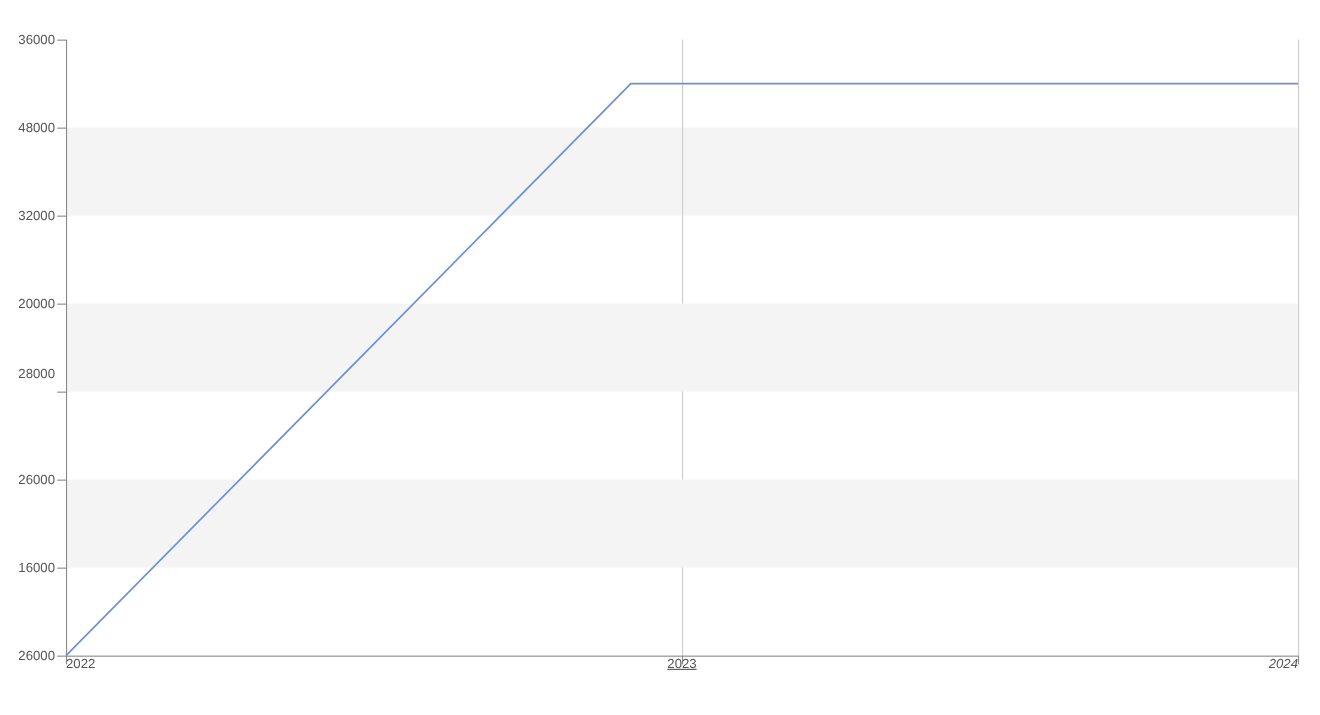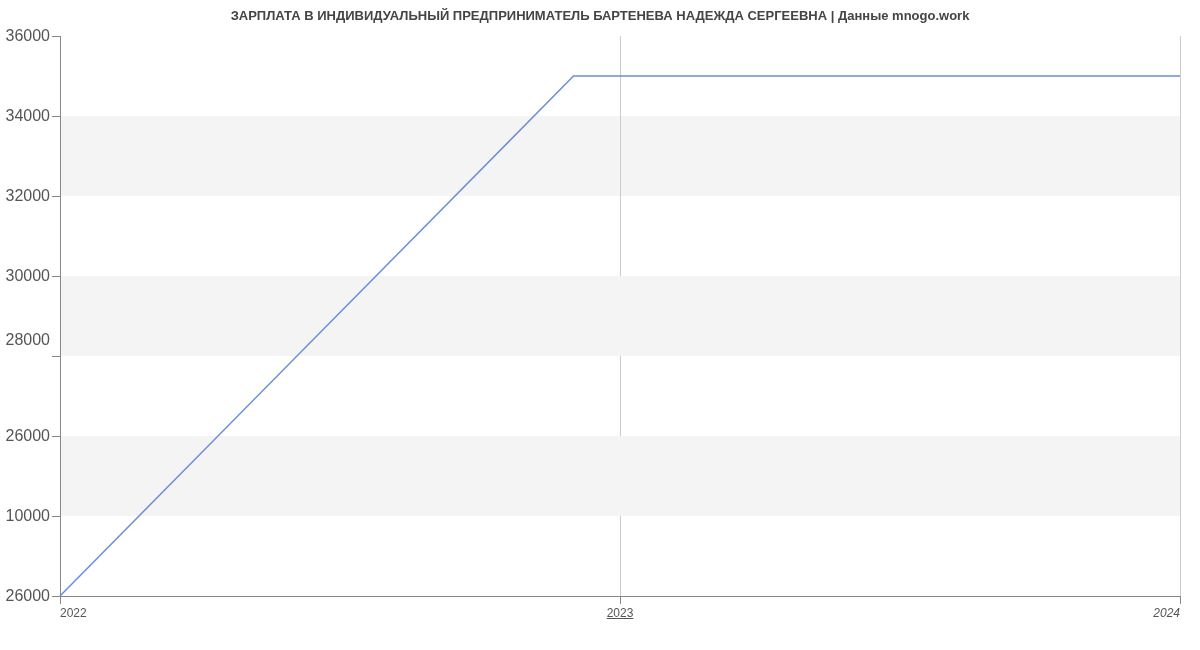--- a/index.html
+++ b/index.html
@@ -61,35 +61,34 @@
     left: -8px;
     width: 8px;
     height: 0;
     border-top: 1px solid #888;
   }
   .y-label {
     position: absolute;
     right: 100%;
     margin-right: 10px;
     transform: translateY(-50%);
-    font-size: 16px;
+    font-size: 12px;
     color: #555;
     white-space: nowrap;
   }
   .x-tick {
     position: absolute;
     bottom: -8px;
     height: 8px;
     width: 0;
     border-left: 1px solid #888;
   }
   .x-label {
     position: absolute;
     top: 100%;
-    margin-top: 10px;
     transform: translateX(-50%);
     font-size: 12px;
     color: #555;
     white-space: nowrap;
   }
   .x-label.first { transform: translateX(0); }
   .x-label.last  { transform: translateX(-100%); }
   svg.line-layer {
     position: absolute;
     left: 0;
@@ -101,45 +100,44 @@
   .series-path {
     fill: none;
     stroke: #6a8fd8;
     stroke-width: 1.5;
   }
 </style>
 </head>
 <body>
 
 <div class="chart-wrap">
-  <div class="title">ЗАРПЛАТА В ИНДИВИДУАЛЬНЫЙ ПРЕДПРИНИМАТЕЛЬ БАРТЕНЕВА НАДЕЖДА СЕРГЕЕВНА | Данные mnogo.work</div>
   <div class="plot" id="plot">
       <div class="band" style="top: 80px; height: 80px;"></div>
       <div class="gridline-x" style="left: 1120px;"></div>
       <div class="gridline-x" style="left: 560px;"></div>
       <div class="band" style="top: 240px; height: 80px;"></div>
       <div class="band" style="top: 400px; height: 80px;"></div>
     <div class="y-axis-line"></div>
     <svg class="line-layer" id="line-layer" preserveAspectRatio="none" viewBox="0 0 1120 560">
         <path d="M0 560 L513.5199999999531 40 L560 40 L1120 40" class="series-path"></path>
       </svg>
   <div class="y-tick" style="top: 560px;"></div>
       <div class="y-label" style="top: 560px;">26000</div>
       <div class="y-tick" style="top: 480px;"></div>
-      <div class="y-label" style="top: 480px;">10000</div>
+      <div class="y-label" style="top: 480px;">16000</div>
       <div class="y-tick" style="top: 400px;"></div>
       <div class="y-label" style="top: 400px; margin-left: 44px;">26000</div>
       <div class="y-tick" style="top: 320px;"></div>
       <div class="y-label" style="top: 304px;">28000</div>
       <div class="y-tick" style="top: 240px;"></div>
-      <div class="y-label" style="top: 240px;">30000</div>
+      <div class="y-label" style="top: 240px;">20000</div>
       <div class="y-tick" style="top: 160px;"></div>
       <div class="y-label" style="top: 160px;">32000</div>
       <div class="y-tick" style="top: 80px;"></div>
-      <div class="y-label" style="top: 80px;">34000</div>
+      <div class="y-label" style="top: 80px;">48000</div>
       <div class="y-tick" style="top: 0px;"></div>
       <div class="y-label" style="top: 0px;">36000</div>
       <div class="x-tick" style="left: 0px;"></div>
       <div class="x-label first" style="left: 0px;">2022</div>
       <div class="x-tick" style="left: 560px;"></div>
       <div class="x-label" style="left: 560px; text-decoration: underline;">2023</div>
       <div class="x-tick" style="left: 1120px;"></div>
       <div class="x-label last" style="left: 1120px; font-style: italic;">2024</div>
     </div>
 </div>

